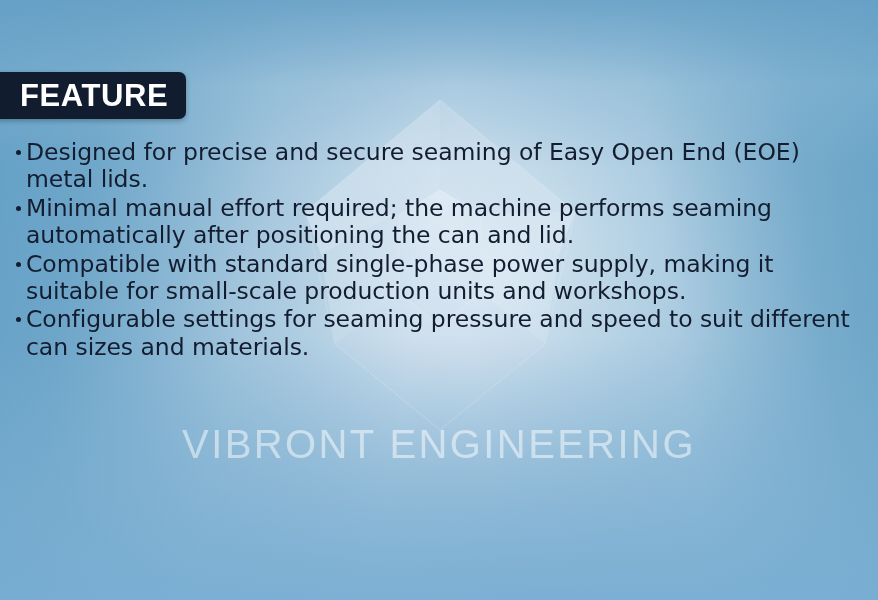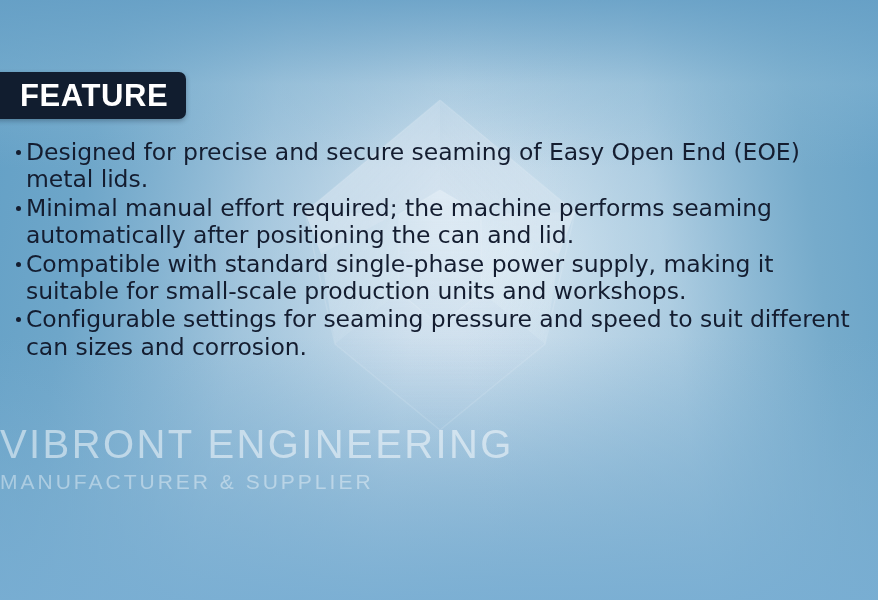--- a/index.html
+++ b/index.html
@@ -56,21 +56,21 @@
     pointer-events: none;
   }
   .emblem svg { display: block; width: 100%; height: 100%; }
 
   
   .watermark {
     position: absolute;
     left: 0;
     right: 0;
     top: 424px;
-    text-align: left;
+    text-align: center;
     pointer-events: none;
     user-select: none;
   }
   .wm-main {
     font-family: "Liberation Sans", sans-serif;
     font-size: 40px;
     letter-spacing: 2.4px;
     font-weight: 400;
     color: rgba(255,255,255,0.50);
     line-height: 1;
@@ -198,21 +198,20 @@
 
       <polygon points="246,250 182,198 141,232 141,336" fill="url(#fE)"></polygon>
 
       <polyline points="141,6 6,118 36,250 141,336 246,250 276,118 141,6" fill="none" stroke="#ffffff" stroke-opacity="0.20" stroke-width="1.4"></polyline>
       <polyline points="141,96 100,120 100,198 141,232 182,198 182,120 141,96" fill="none" stroke="#ffffff" stroke-opacity="0.22" stroke-width="1.2"></polyline>
     </svg>
   </div>
 
   <div class="watermark">
     <div class="wm-main">VIBRONT ENGINEERING</div>
-    <div class="wm-sub">MANUFACTURER &amp; SUPPLIER</div>
   </div>
 
   <div class="badge">
     <span class="badge-label">FEATURE</span>
   </div>
 
   <div class="features">
     <div class="feature-item">
       <span class="bullet-dot"></span>
       <span class="feature-text">Designed for precise and secure seaming of Easy Open End (EOE) metal lids.</span>
@@ -220,17 +219,17 @@
     <div class="feature-item">
       <span class="bullet-dot"></span>
       <span class="feature-text">Minimal manual effort required; the machine performs seaming automatically after positioning the can and lid.</span>
     </div>
     <div class="feature-item">
       <span class="bullet-dot"></span>
       <span class="feature-text">Compatible with standard single-phase power supply, making it suitable for small-scale production units and workshops.</span>
     </div>
     <div class="feature-item">
       <span class="bullet-dot"></span>
-      <span class="feature-text">Configurable settings for seaming pressure and speed to suit different can sizes and corrosion.</span>
+      <span class="feature-text">Configurable settings for seaming pressure and speed to suit different can sizes and materials.</span>
     </div>
   </div>
 
 </div>
 
 </body></html>

